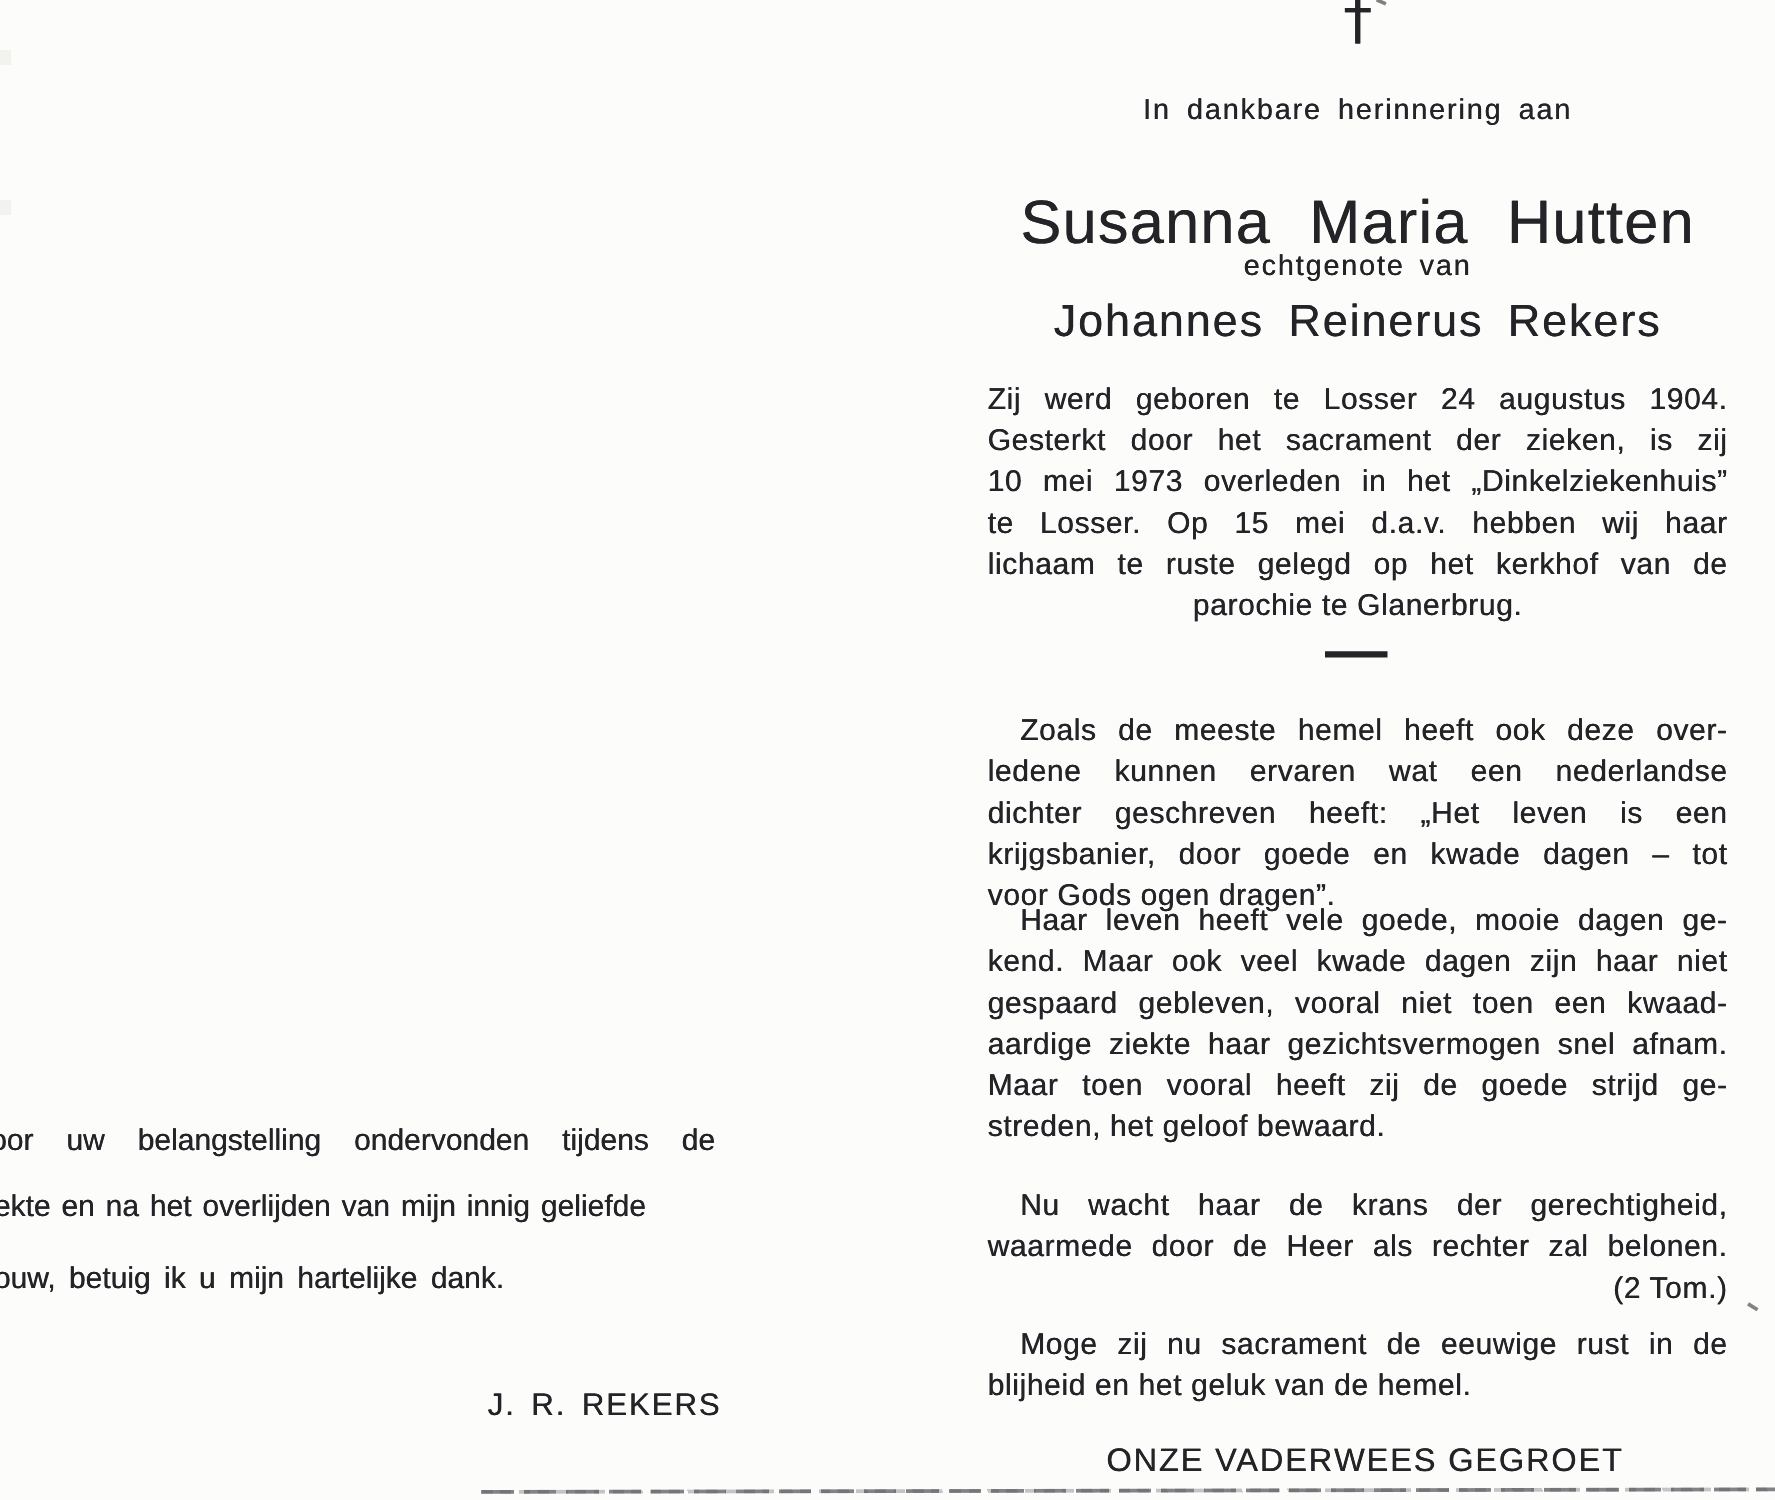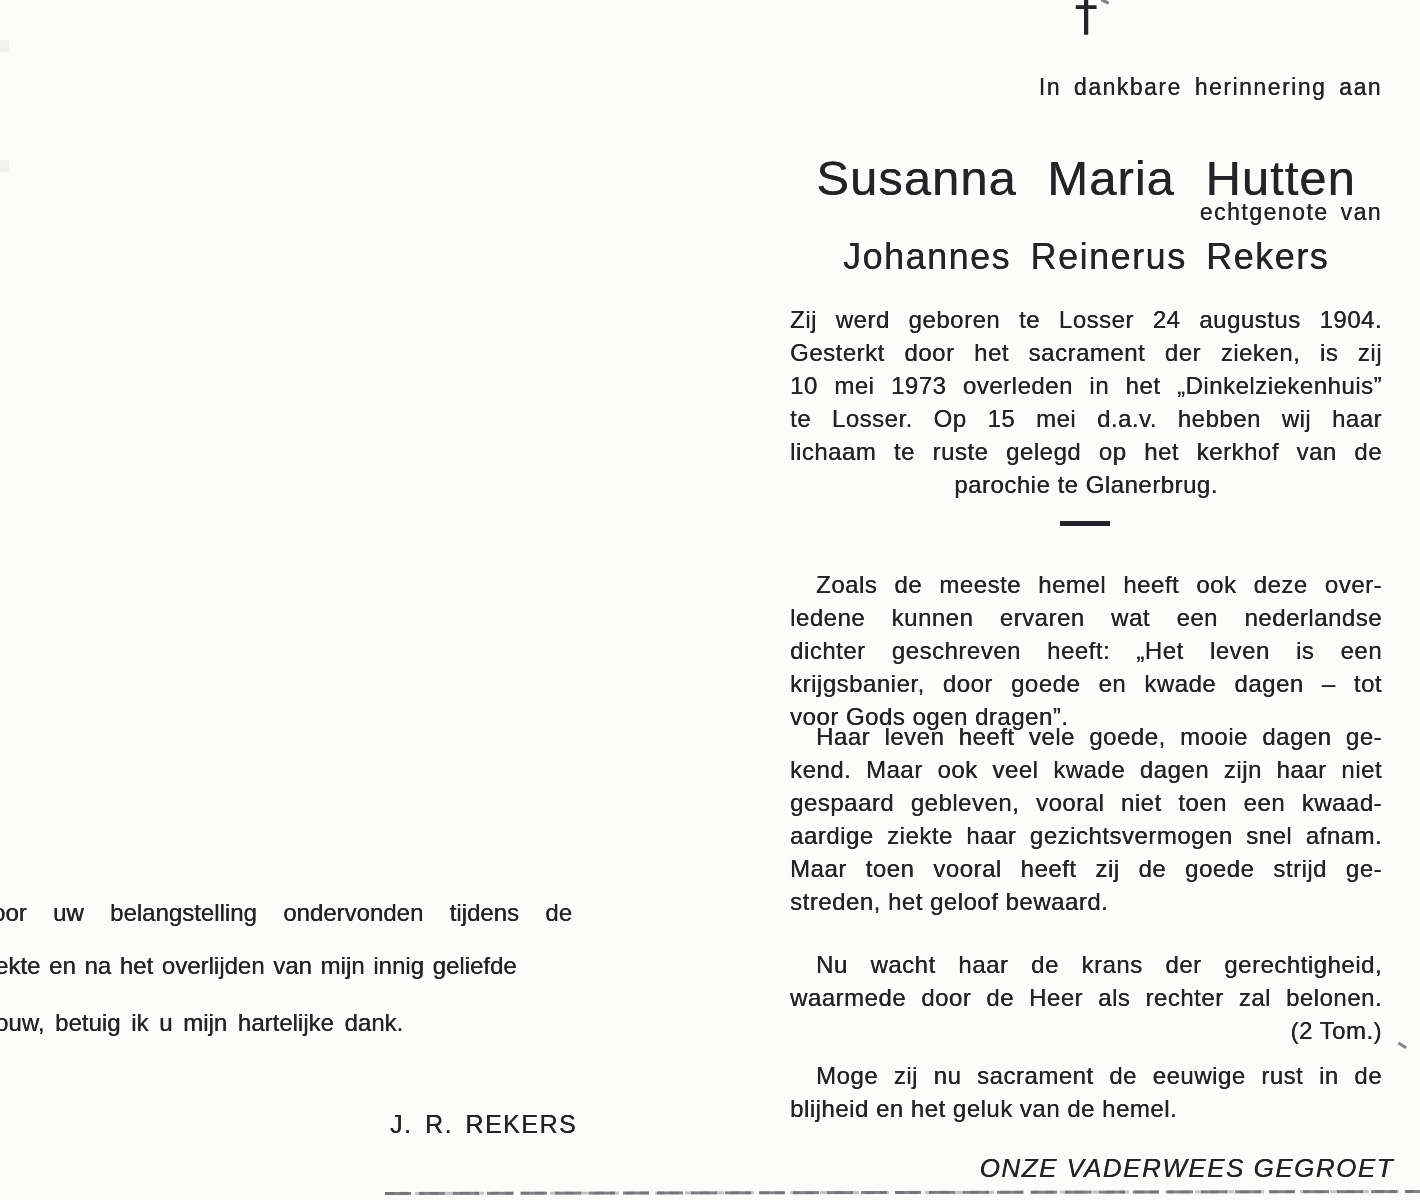--- a/index.html
+++ b/index.html
@@ -15,23 +15,23 @@
     text-shadow:0.3px 0 0 currentColor;
   }
 
   
   .col-right { position:absolute; left:790px; top:0; width:592px; height:1200px; }
   .cross {
     position:absolute; top:-9px; left:0; width:100%;
     text-align:center; font-size:46px; line-height:1;
     font-family:"DejaVu Sans",sans-serif;
   }
-  .intro   { position:absolute; top:74px;  width:100%; text-align:right; font-size:23px; letter-spacing:1.5px; word-spacing:5px; }
+  .intro   { position:absolute; top:74px;  width:100%; text-align:center; font-size:23px; letter-spacing:1.5px; word-spacing:5px; }
   .name    { position:absolute; top:126px; width:100%; text-align:center; font-size:49px; letter-spacing:1px; word-spacing:16px; white-space:nowrap;margin-top:24px; }
-  .relation{ position:absolute; top:199px; width:100%; text-align:right; font-size:23px; letter-spacing:1.5px; word-spacing:4px; }
+  .relation{ position:absolute; top:199px; width:100%; text-align:center; font-size:23px; letter-spacing:1.5px; word-spacing:4px; }
   .spouse  { position:absolute; top:236px; width:100%; text-align:center; font-size:36px; letter-spacing:1.5px; word-spacing:8px; }
 
   .para { position:absolute; left:0; width:592px; }
   .bline {
     font-size:24px; line-height:33px; letter-spacing:0.5px;
     text-align:justify; text-align-last:justify;
   }
   .bline.center { text-align-last:center; }
   .bline.left   { text-align-last:left; }
   .bline.right  { text-align-last:right; }
@@ -39,22 +39,22 @@
 
   .p-birth  { top:303px; }
   .divider  { position:absolute; top:521px; left:270px; width:50px; height:5px; background:var(--ink); }
   .p-poet   { top:568px; }
   .p-life   { top:720px; }
   .p-reward { top:948px; }
   .p-rest   { top:1059px; }
 
   .prayers {
     position:absolute; top:1153px; left:0; width:604px;
-    display:flex; justify-content:flex-end;
-    font-size:26px; letter-spacing:1.5px;font-style:italic;
+    display:flex; justify-content:center;
+    font-size:26px; letter-spacing:1.5px;
   }
 
   
   .lline { position:absolute; font-size:24px; line-height:30px; }
   .lline1 { left:-8px; top:898px; width:580px; text-align:justify; text-align-last:justify; }
   .lline2 { left:-5px; top:951px; white-space:nowrap; word-spacing:2px; }
   .lline3 { left:-5px; top:1008px; white-space:nowrap; word-spacing:4px; }
   .signature { position:absolute; left:390px; top:1110px; font-size:25px; letter-spacing:1.5px; word-spacing:4px; white-space:nowrap; }
 
   

